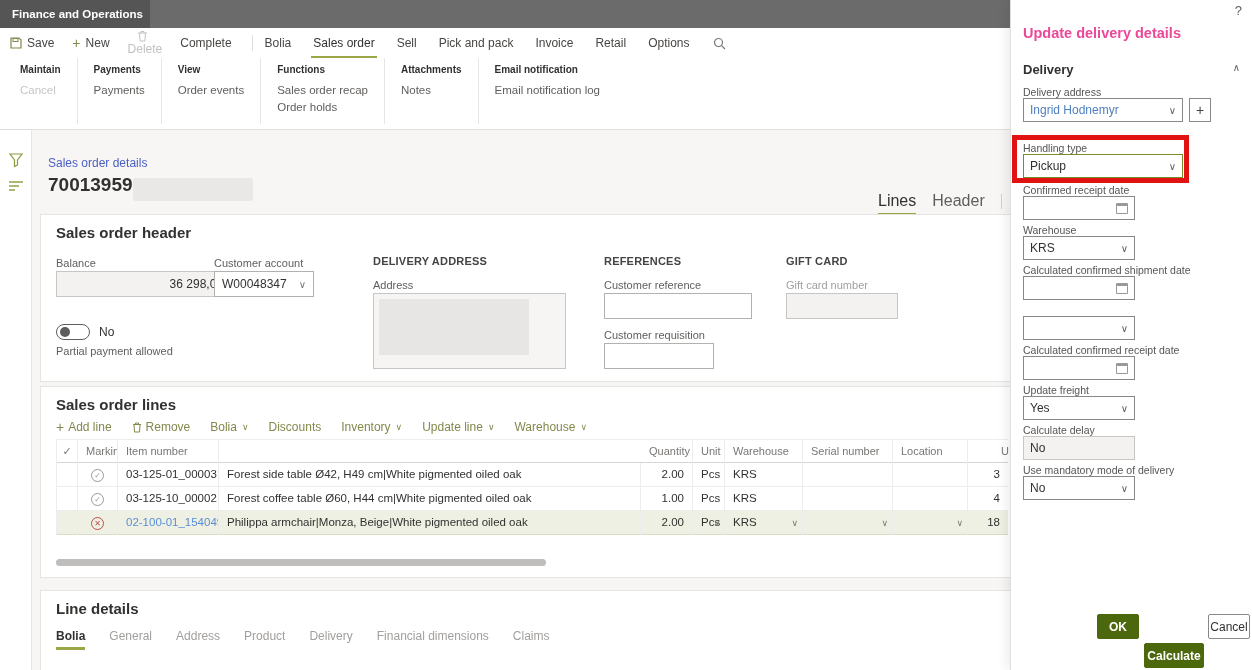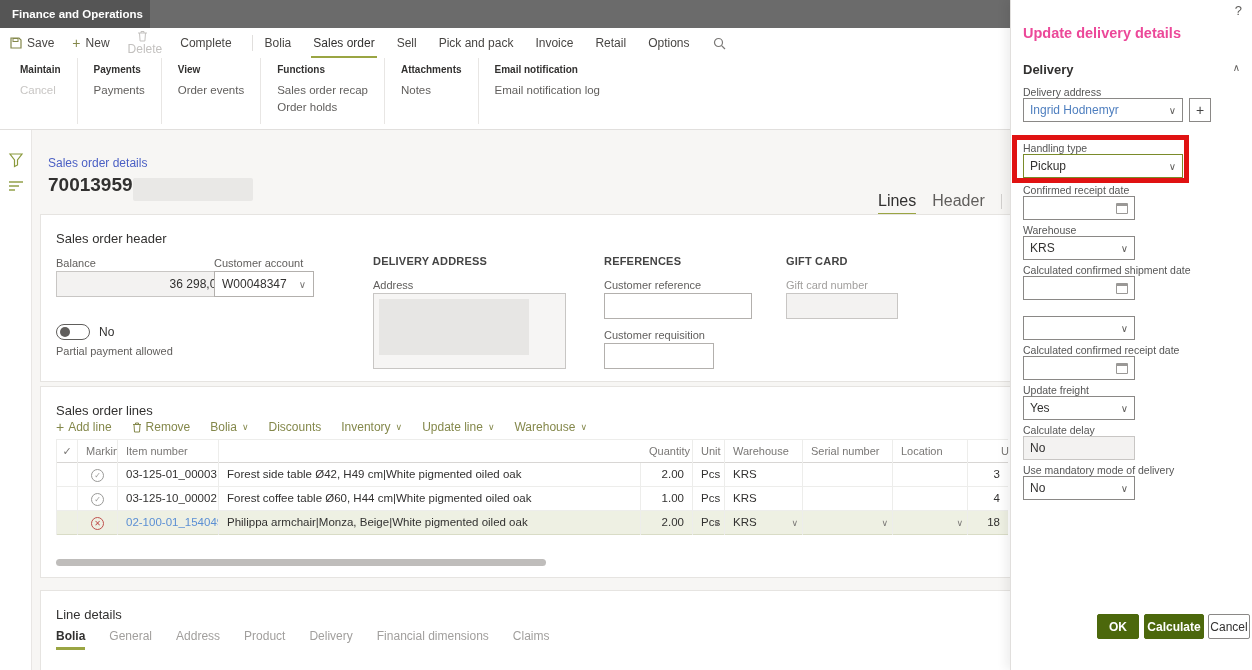--- a/index.html
+++ b/index.html
@@ -43,21 +43,21 @@
   .page-title { position:absolute; left:48px; top:174px; font-size:19px; font-weight:bold; color:#323130; }
   .redact-title { position:absolute; left:133px; top:178px; width:120px; height:23px; background:#e9e8e6; border-radius:2px; }
   .viewswitch { position:absolute; top:192px; left:878px; display:flex; align-items:center; font-size:16px; color:#605e5c; }
   .vs-item { margin-right:16px; cursor:pointer; position:relative; }
   .vs-item.active { color:#323130; }
   .vs-item.active::after { content:""; position:absolute; left:0; right:0; bottom:-5px; height:2px; background:#9aa543; }
   .vs-div { width:1px; height:15px; background:#d2d0ce; margin:0 14px 0 0; }
 
   
   .card { position:absolute; left:40px; width:1170px; background:#fff; border:1px solid #e6e4e1; }
-  .card-title { position:absolute; left:15px; top:16px; font-size:13px; font-weight:normal; color:#323130; }
+  .card-title { position:absolute; left:15px; top:9px; font-size:15px; font-weight:bold; color:#323130; }
   #card-header { top:214px; height:168px; }
   #card-lines  { top:386px; height:192px; }
   #card-linedetails { top:590px; height:82px; }
 
   .flabel { position:absolute; font-size:11px; color:#605e5c; white-space:nowrap; }
   .flabel.dim { color:#a19f9d; }
   .group-hd { position:absolute; font-size:11px; font-weight:bold; color:#444; letter-spacing:.2px; }
   .fbox { position:absolute; height:26px; border:1px solid #b3b0ad; background:#fff; font-size:12px;
     color:#323130; display:flex; align-items:center; padding:0 7px; }
   .fbox.readonly { background:#f3f2f1; border-color:#c8c6c4; }
@@ -448,19 +448,19 @@
       <span>No</span>
     </div>
 
     <div class="plabel" style="top:464px;">Use mandatory mode of delivery</div>
     <div class="pbox" style="top:476px; width:112px;">
       <span>No</span>
       <span class="chev">∨</span>
     </div>
 
     <div class="pbtn primary" style="left:86px; width:42px;">OK</div>
-    <div class="pbtn primary" style="left:133px; width:60px;">Calculate</div>
+    <div class="pbtn primary" style="left:133px; width:60px;margin-top:29px;">Calculate</div>
     <div class="pbtn secondary" style="left:197px; width:42px;">Cancel</div>
   </div>
 
   <div class="annotation"></div>
 
 </div>
 
 </body></html>

